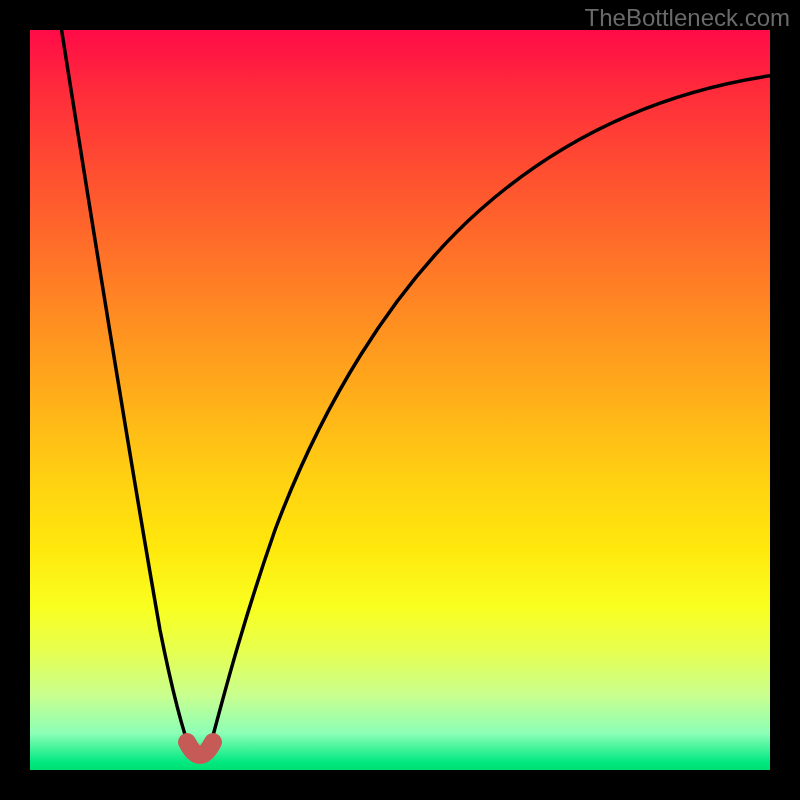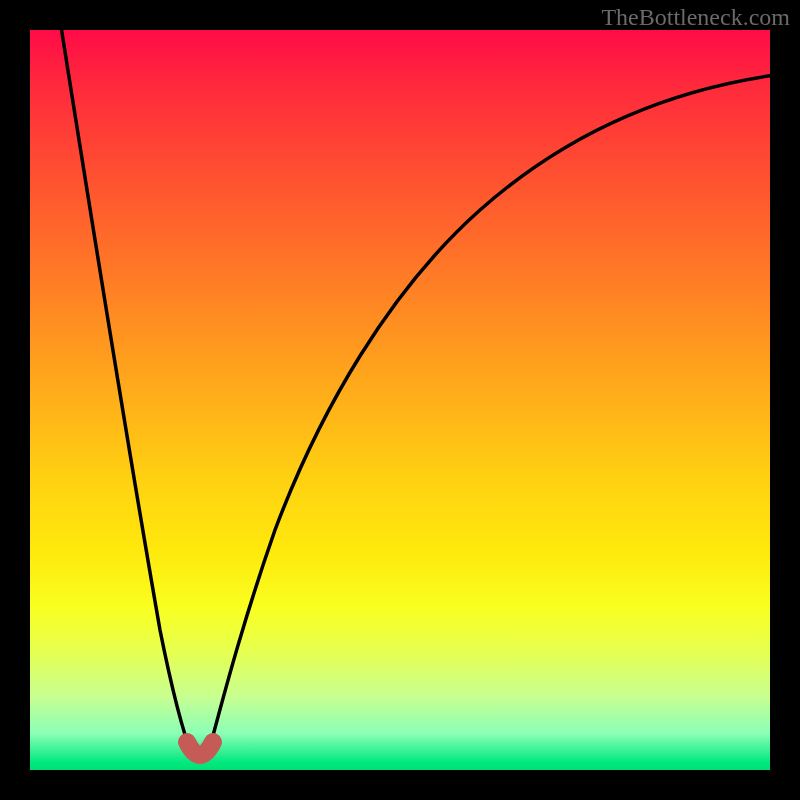--- a/index.html
+++ b/index.html
@@ -19,21 +19,20 @@
   }
   .attribution {
     position: absolute;
     top: 4px;
     right: 10px;
     color: #6a6a6a;
     font-size: 24px;
     font-weight: 400;
     letter-spacing: 0px;
     z-index: 5;
-    font-family: Liberation Serif, serif;
   }
   .plot {
     position: absolute;
     left: 30px;
     top: 30px;
     width: 740px;
     height: 740px;
     overflow: hidden;
   }
   .gradient {

